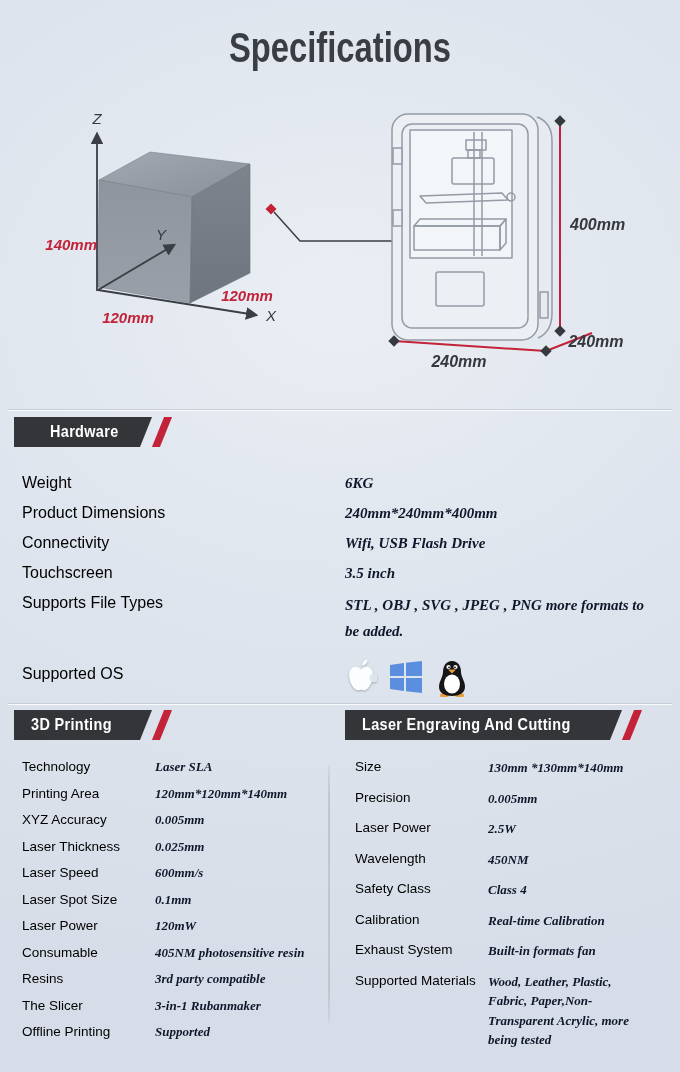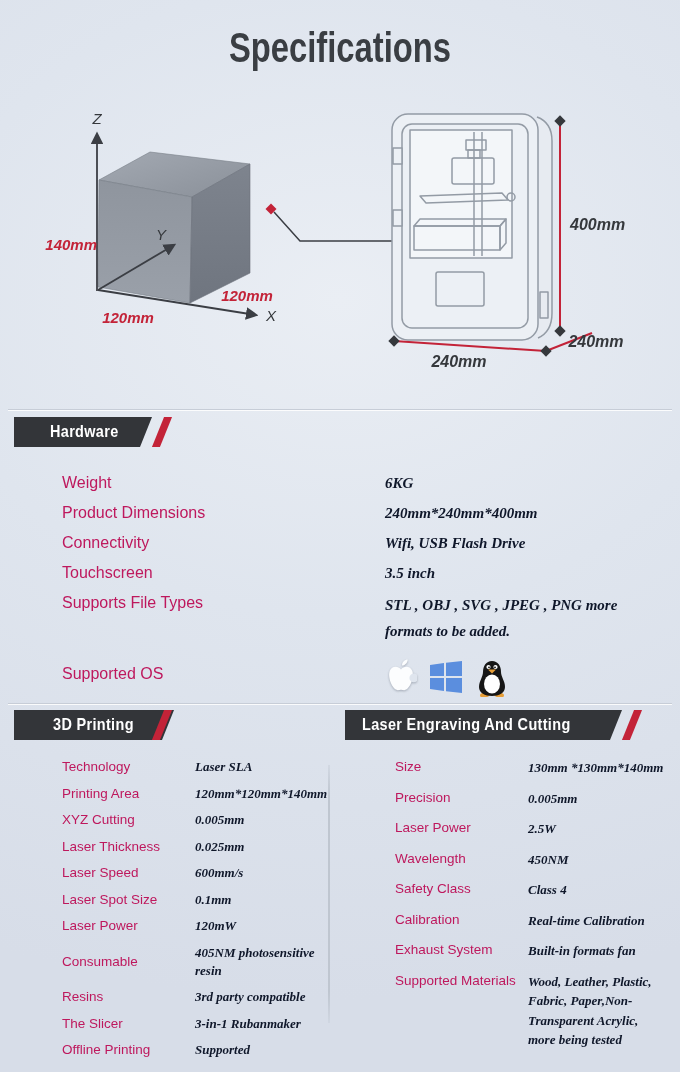--- a/index.html
+++ b/index.html
@@ -22,21 +22,21 @@
   .banner{
     height:30px;background:#333539;color:#ffffff;display:flex;align-items:center;
     clip-path:polygon(0 0,100% 0,calc(100% - 12px) 100%,0 100%);
   }
   .banner span{
     font-size:17px;font-weight:bold;letter-spacing:.4px;white-space:nowrap;
     transform:scaleX(0.85);transform-origin:0 50%;padding-left:20px;
   }
   .stripe{width:8px;height:30px;background:#c32338;transform:skewX(-22deg);}
   
-  .spec-label{color:#be185d;margin-left:40px;}
+  .spec-label{color:#000000;}
   .spec-value{color:#0f172a;font-style:italic;font-weight:600;font-family:Liberation Serif, serif;}
   .hw-row{display:flex;align-items:flex-start;margin-bottom:8px;}
   .hw-row .spec-label{width:323px;flex:none;font-size:16px;line-height:22px;}
   .hw-row .spec-value{font-size:15px;line-height:22px;width:310px;}
   .hw-row.wrap2 .spec-value{line-height:26px;margin-bottom:4px;}
   .os-row{display:flex;align-items:flex-start;margin-top:2px;}
   .os-row .spec-label{width:323px;flex:none;font-size:16px;padding-top:9px;}
   .os-icons{display:flex;align-items:center;gap:11px;height:42px;}
   
   .sm-row{display:flex;align-items:flex-start;}
@@ -185,42 +185,42 @@
         <circle cx="20.5" cy="10" r="2.1" fill="#ffffff"></circle>
         <circle cx="14" cy="10.3" r="0.9" fill="#111111"></circle>
         <circle cx="20" cy="10.3" r="0.9" fill="#111111"></circle>
         <polygon points="13,12.5 21,12.5 17,16.5" fill="#e79e37"></polygon>
       </svg>
     </div>
   </div>
 </div>
 
 <div class="abs hr" style="top:703px;"></div>
-<div class="abs banner" style="left:14px;top:710px;width:138px;padding-left:22px;">
+<div class="abs banner" style="left:14px;top:710px;width:138px;">
   <span>3D Printing</span>
 </div>
 <div class="abs stripe" style="left:158px;top:710px;"></div>
 <div class="abs banner" style="left:345px;top:710px;width:277px;align-items:center;">
   <span>Laser Engraving And Cutting</span>
 </div>
 <div class="abs stripe" style="left:628px;top:710px;"></div>
 
 <div class="abs vdiv"></div>
 
 <div class="abs tbl-left" style="left:22px;top:758px;width:300px;">
   <div class="sm-row">
     <div class="spec-label">Technology</div>
     <div class="spec-value">Laser SLA</div>
   </div>
   <div class="sm-row">
     <div class="spec-label">Printing Area</div>
     <div class="spec-value">120mm*120mm*140mm</div>
   </div>
   <div class="sm-row">
-    <div class="spec-label">XYZ Cutting</div>
+    <div class="spec-label">XYZ Accuracy</div>
     <div class="spec-value">0.005mm</div>
   </div>
   <div class="sm-row">
     <div class="spec-label">Laser Thickness</div>
     <div class="spec-value">0.025mm</div>
   </div>
   <div class="sm-row">
     <div class="spec-label">Laser Speed</div>
     <div class="spec-value">600mm/s</div>
   </div>

